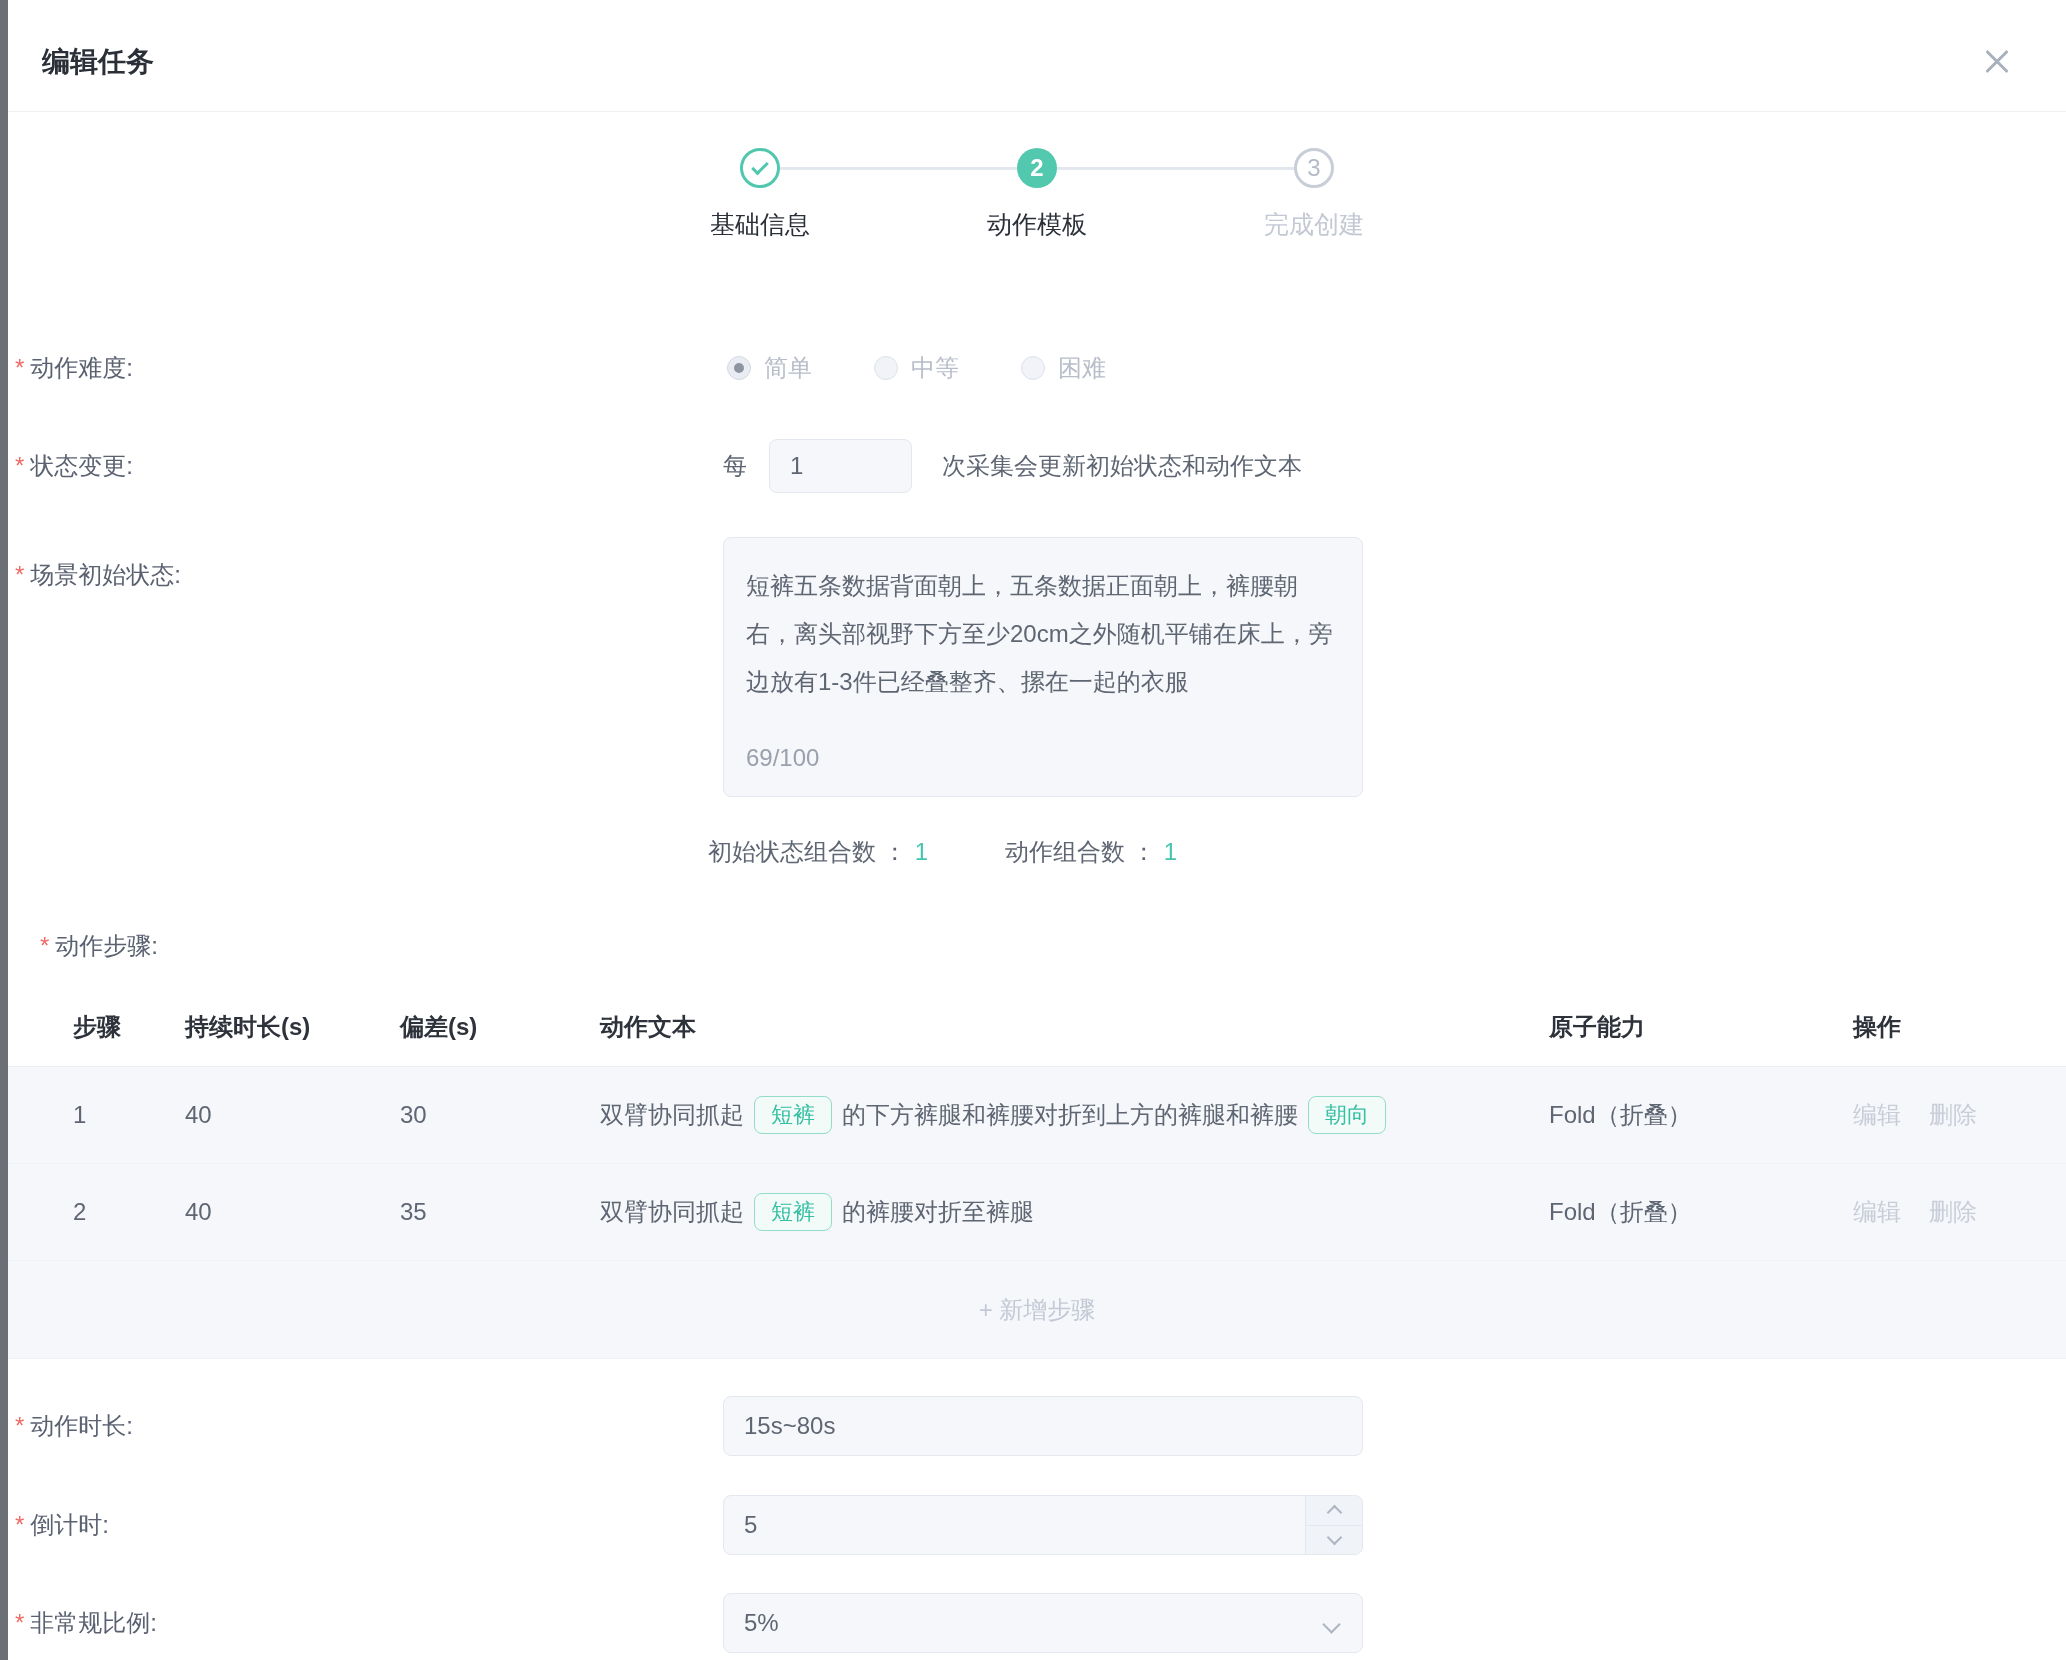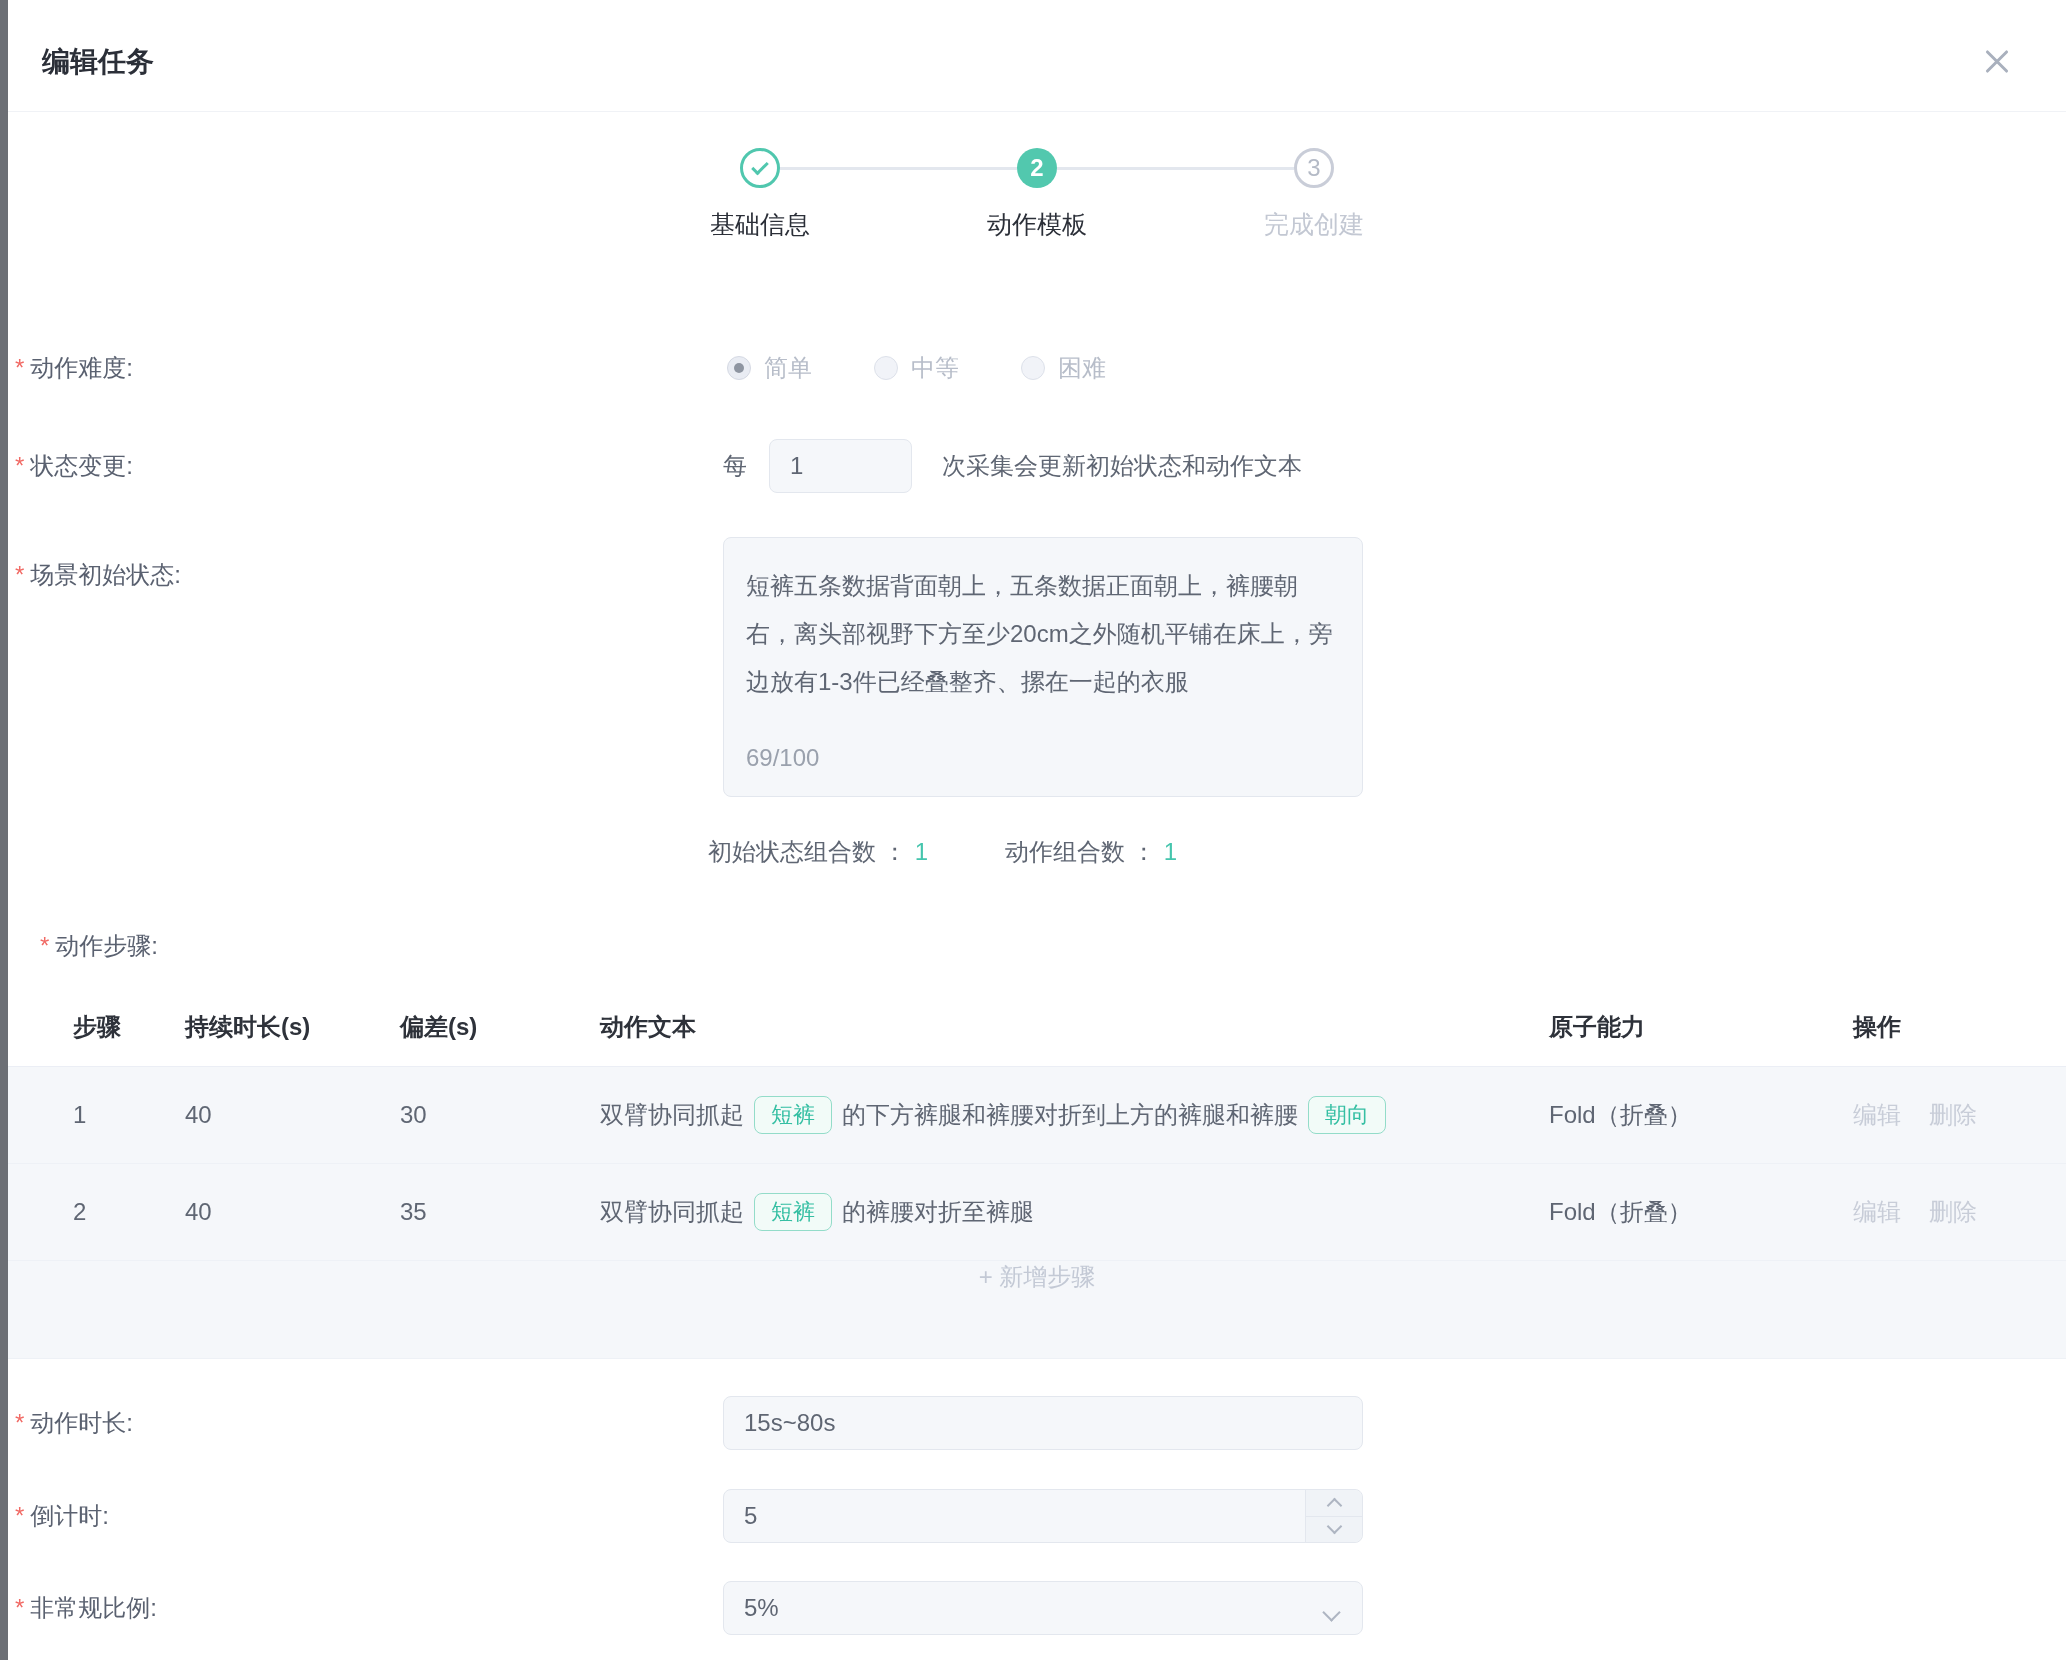--- a/index.html
+++ b/index.html
@@ -98,29 +98,29 @@
   .trow { height: 97px; background: #f5f7fa; border-bottom: 1px solid #eef1f6; color: #5f6673; }
   .td.action { display: flex; align-items: center; flex-wrap: nowrap; white-space: nowrap; }
   .tag {
     display: inline-flex; align-items: center; margin: 0 10px; padding: 3px 16px;
     border: 1px solid #93dcc9; background: #f2fbf8; color: #35bfa3;
     border-radius: 8px; font-size: 22px; line-height: 30px;
   }
   .oplink { color: #c8cdd8; margin-right: 28px; cursor: not-allowed; }
   .add-row {
     height: 98px; background: #f5f7fa; border-bottom: 1px solid #eef1f6;
-    display: flex; align-items: flex-start; justify-content: center;
+    display: flex; align-items: center; justify-content: center;
     color: #c3c9d5; cursor: not-allowed;
   }
   
   .row-duration { margin-top: 37px; }
   .row-countdown { margin-top: 39px; }
   .row-ratio { margin-top: 38px; }
   .big-input {
-    position: relative; width: 640px; height: 54px;
+    position: relative; width: 640px; height: 60px;
     border: 1px solid #e3e7ee; border-radius: 8px; background: #f5f7fa;
     display: flex; align-items: center; padding-left: 20px; color: #5f6673;
   }
   .spinner {
     position: absolute; right: 0; top: 0; bottom: 0; width: 57px;
     border-left: 1px solid #e3e7ee; display: flex; flex-direction: column;
     border-radius: 0 8px 8px 0; overflow: hidden;
   }
   .spin-btn { flex: 1; background: #f0f3f7; display: flex; align-items: center; justify-content: center; cursor: not-allowed; }
   .spin-btn.up { border-bottom: 1px solid #e3e7ee; }

